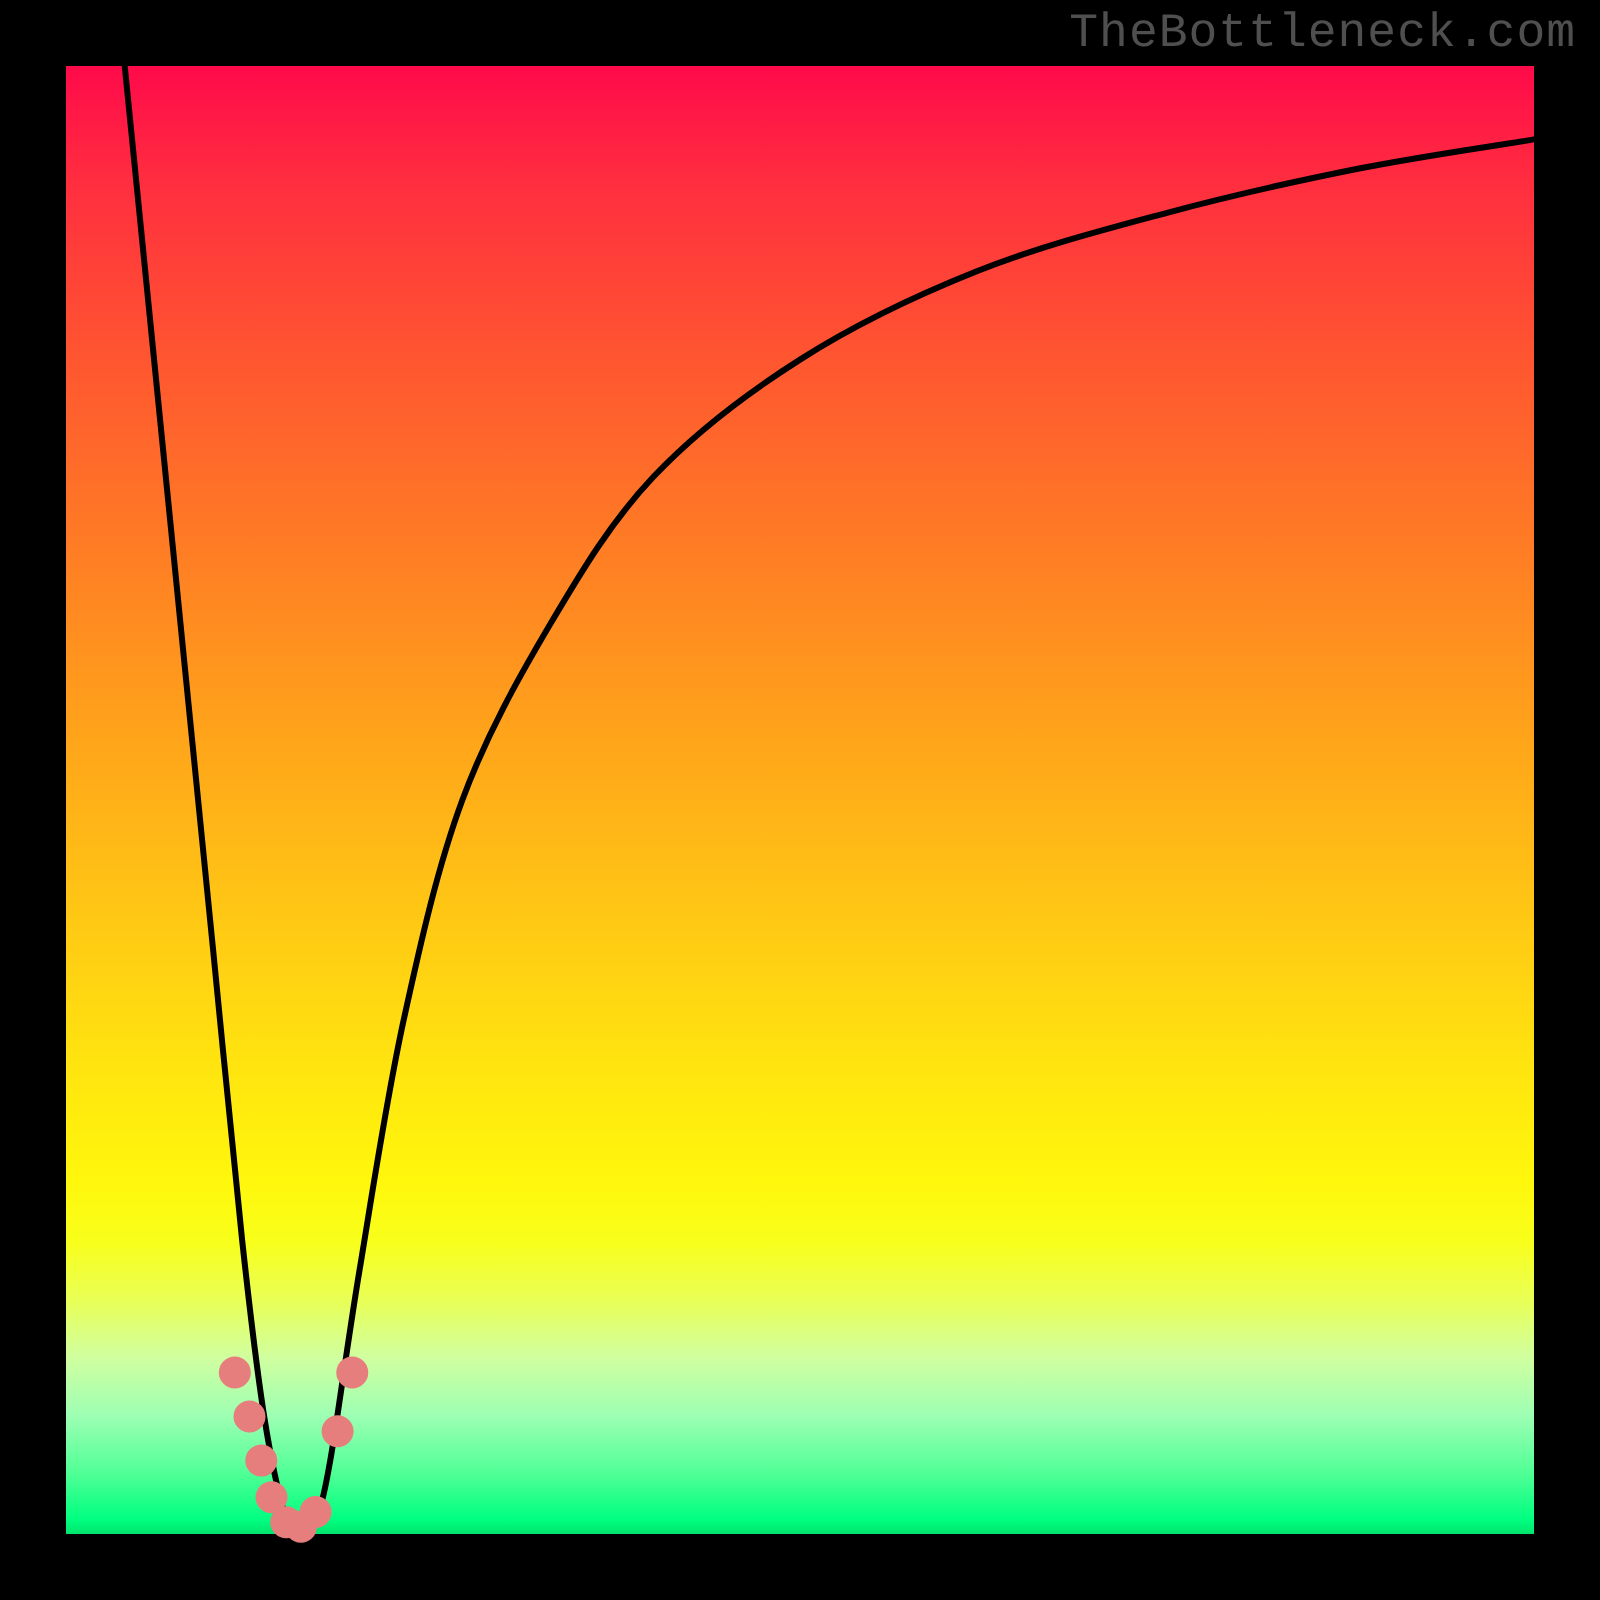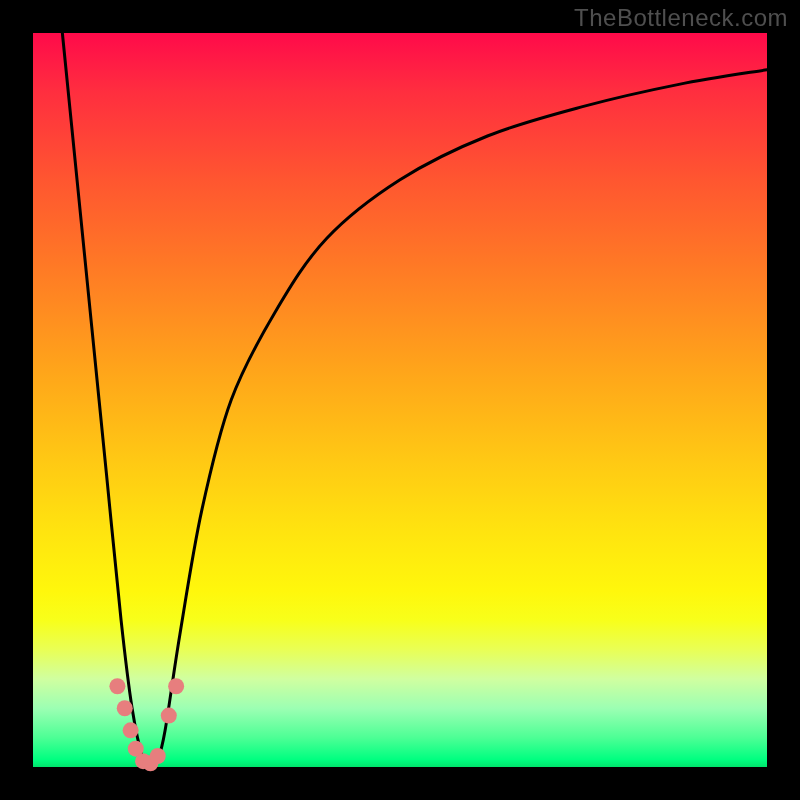--- a/index.html
+++ b/index.html
@@ -45,20 +45,21 @@
   }
   .watermark {
     position: absolute;
     top: 4px;
     right: 12px;
     color: #4f4f4f;
     font-size: 24px;
     font-weight: 500;
     letter-spacing: 0.5px;
     user-select: none;
+    font-family: Liberation Mono, monospace;
   }
   svg.curves {
     position: absolute;
     left: 0;
     top: 0;
     width: 734px;
     height: 734px;
     overflow: visible;
   }
 </style>

